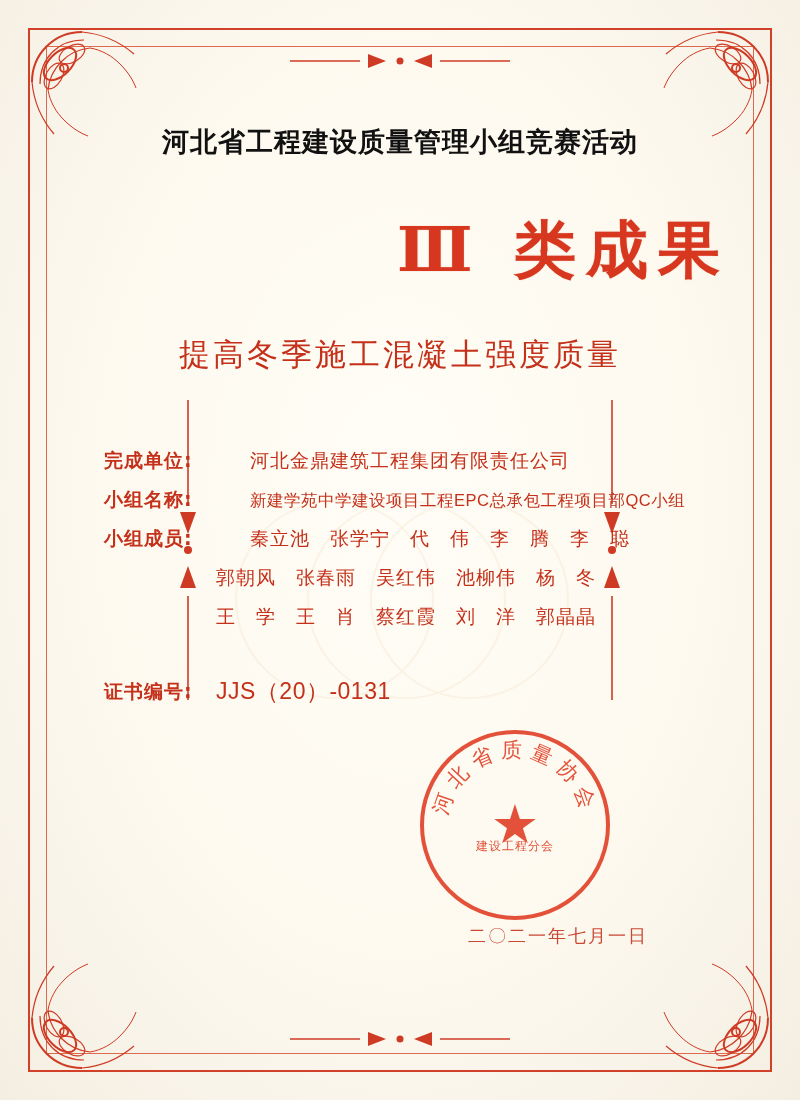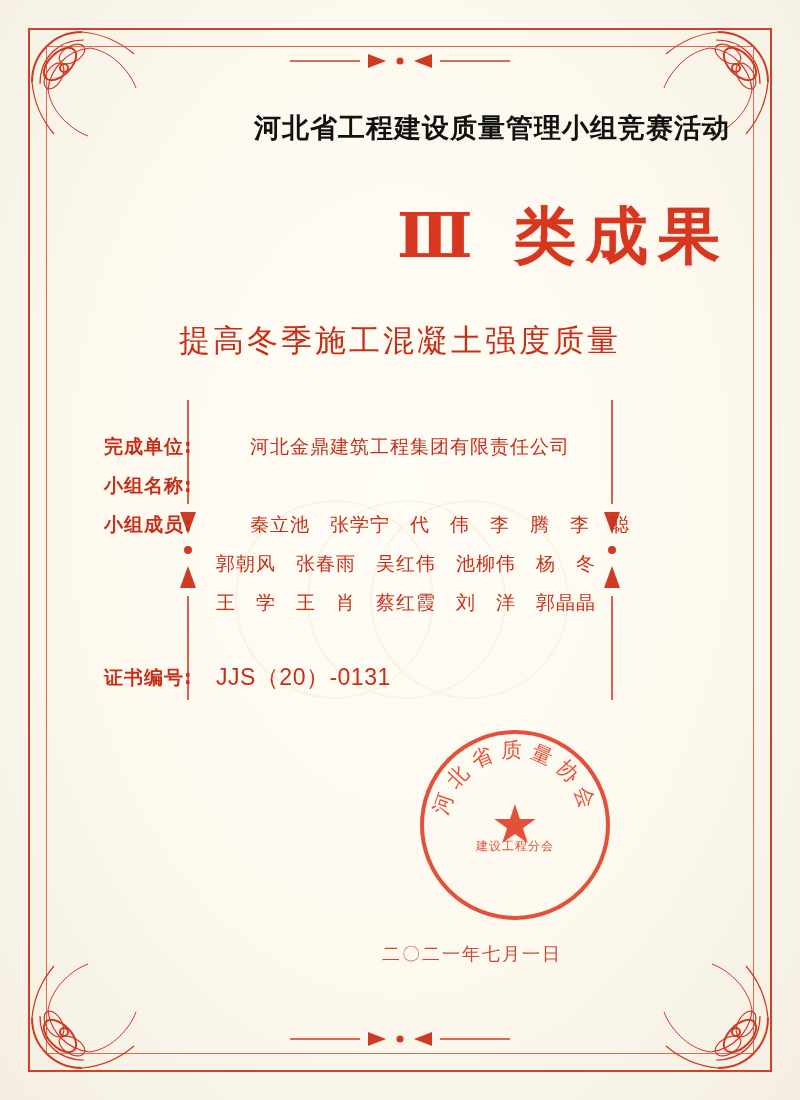--- a/index.html
+++ b/index.html
@@ -86,22 +86,22 @@
   
   .content {
     position: absolute;
     left: 70px;
     right: 70px;
     top: 60px;
     bottom: 60px;
   }
 
   .title {
-    text-align: right;
-    margin-top: 50px;
+    text-align: center;
+    margin-top: 64px;
     font-size: 27px;
     font-weight: bold;
     letter-spacing: 1px;
     color: #111;
     font-family: "DejaVu Sans", "Liberation Sans", sans-serif;
   }
 
   .award-grade {
     text-align: right;
     margin-top: 48px;
@@ -209,22 +209,22 @@
     text-align: center;
     font-size: 12px;
     color: #e03a20;
     letter-spacing: 1px;
     font-family: "DejaVu Sans", "Liberation Sans", sans-serif;
   }
   .seal-date {
     position: absolute;
     left: -38px;
     width: 266px;
-    top: 212px;
-    text-align: left;
+    top: 194px;
+    text-align: right;
     font-size: 18px;
     color: #c4301a;
     letter-spacing: 2px;
     font-family: "DejaVu Serif", "Liberation Serif", serif;
   }
 </style>
 </head>
 <body>
 
 <div class="certificate">
@@ -354,20 +354,21 @@
 
     <div class="fields">
 
       <div class="field-row">
         <div class="field-label">完成单位:</div>
         <div class="field-value">河北金鼎建筑工程集团有限责任公司</div>
       </div>
 
       <div class="field-row">
         <div class="field-label">小组名称:</div>
+        <div class="field-value small">新建学苑中学建设项目工程EPC总承包工程项目部QC小组</div>
       </div>
 
       <div class="field-row">
         <div class="field-label">小组成员:</div>
         <div class="field-value">秦立池　张学宁　代　伟　李　腾　李　聪</div>
       </div>
 
       <div class="members-cont">郭朝风　张春雨　吴红伟　池柳伟　杨　冬</div>
 
       <div class="members-cont">王　学　王　肖　蔡红霞　刘　洋　郭晶晶</div>

